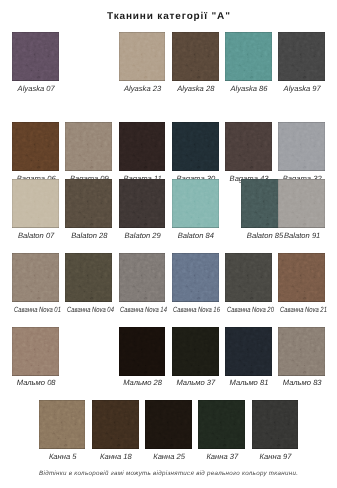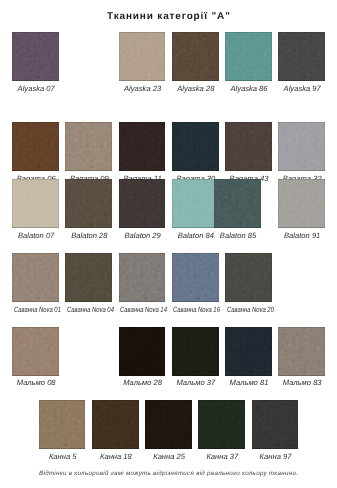--- a/index.html
+++ b/index.html
@@ -196,21 +196,21 @@
         </div>
         <div class="cell" style="left: 171.8px;">
           <div class="sw" style="background: rgb(133, 183, 177);">
             <svg class="tex" style="opacity: 0.115;">
               <rect width="100%" height="100%" filter="url(#fabricNoise)"></rect>
             </svg>
             <div class="edge"></div>
           </div>
           <div class="lbl"><span>Balaton 84</span></div>
         </div>
-        <div class="cell" style="left: 214px; border-radius: 11px;">
+        <div class="cell" style="left: 241px; border-radius: 11px;">
           <div class="sw" style="background: rgb(69, 88, 87);">
             <svg class="tex" style="opacity: 0.198;">
               <rect width="100%" height="100%" filter="url(#fabricNoise)"></rect>
             </svg>
             <div class="edge"></div>
           </div>
           <div class="lbl"><span>Balaton 85</span></div>
         </div>
         <div class="cell" style="left: 278.2px;">
           <div class="sw" style="background: rgb(162, 158, 154);">
@@ -260,20 +260,29 @@
           <div class="lbl"><span style="transform: scaleX(0.773066);">Саванна Nova 16</span></div>
         </div>
         <div class="cell" style="left: 225px;">
           <div class="sw" style="background: rgb(71, 70, 65);">
             <svg class="tex" style="opacity: 0.21;">
               <rect width="100%" height="100%" filter="url(#fabricNoise)"></rect>
             </svg>
             <div class="edge"></div>
           </div>
           <div class="lbl"><span style="transform: scaleX(0.773066);">Саванна Nova 20</span></div>
+        </div>
+        <div class="cell" style="left: 278.2px;">
+          <div class="sw" style="background: rgb(119, 89, 70);">
+            <svg class="tex" style="opacity: 0.184;">
+              <rect width="100%" height="100%" filter="url(#fabricNoise)"></rect>
+            </svg>
+            <div class="edge"></div>
+          </div>
+          <div class="lbl"><span style="transform: scaleX(0.773066);">Саванна Nova 21</span></div>
         </div>
       </div>
       <div class="row" style="top: 326.54px;">
         <div class="cell" style="left: 12.2px;">
           <div class="sw" style="background: rgb(151, 126, 109);">
             <svg class="tex" style="opacity: 0.149;">
               <rect width="100%" height="100%" filter="url(#fabricNoise)"></rect>
             </svg>
             <div class="edge"></div>
           </div>

